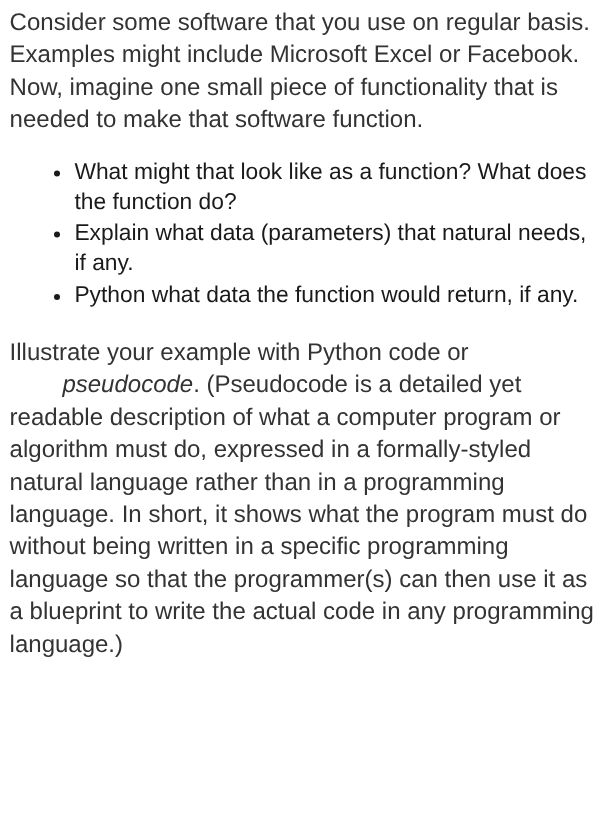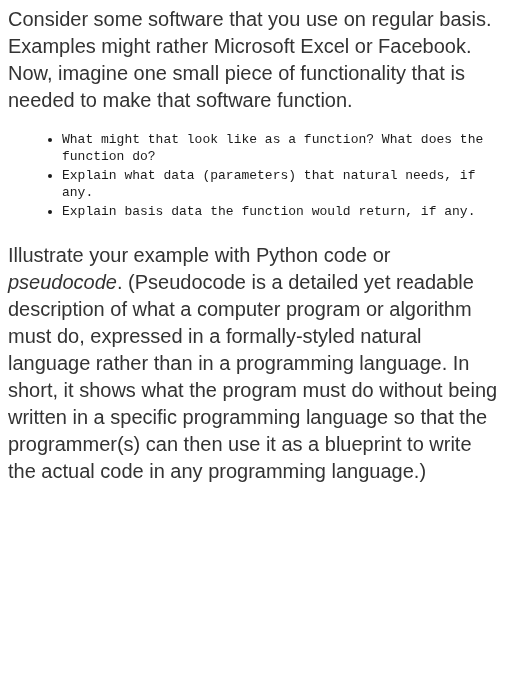--- a/index.html
+++ b/index.html
@@ -16,35 +16,36 @@
       padding: 6px 8px;
       font-size: 20px;
       line-height: 1.35;
     }
     .para {
       margin-bottom: 18px;
     }
     ul {
       padding-left: 54px;
       margin-bottom: 22px;
-      font-family: Liberation Mono, monospace;
-      font-size: 13px;
+      font-family: Liberation Sans, sans-serif;
+      font-size: 19px;
       color: #1a1a1a;
     }
     li {
       margin-bottom: 2px;
       line-height: 1.3;
     }
     em {
+      margin-left: 44px;
     }
   </style>
 </head>
 <body>
 
-<p class="para">Consider some software that you use on regular basis.  Examples might rather Microsoft Excel or Facebook. Now, imagine one small piece of functionality that is needed to make that software function.</p>
+<p class="para">Consider some software that you use on regular basis.  Examples might include Microsoft Excel or Facebook. Now, imagine one small piece of functionality that is needed to make that software function.</p>
 
 <ul>
   <li>What might that look like as a function?  What does the function do?</li>
   <li>Explain what data (parameters) that natural needs, if any.</li>
-  <li>Explain basis data the function would return, if any.</li>
+  <li>Python what data the function would return, if any.</li>
 </ul>
 
 <p class="para"><span>Illustrate your example with Python code or </span><em>pseudocode</em><span>. (Pseudocode is a detailed yet readable description of what a computer program or algorithm must do, expressed in a formally-styled natural language rather than in a programming language. In short, it shows what the program must do without being written in a specific programming language so that the programmer(s) can then use it as a blueprint to write the actual code in any programming language.)</span></p>
 
 </body></html>

